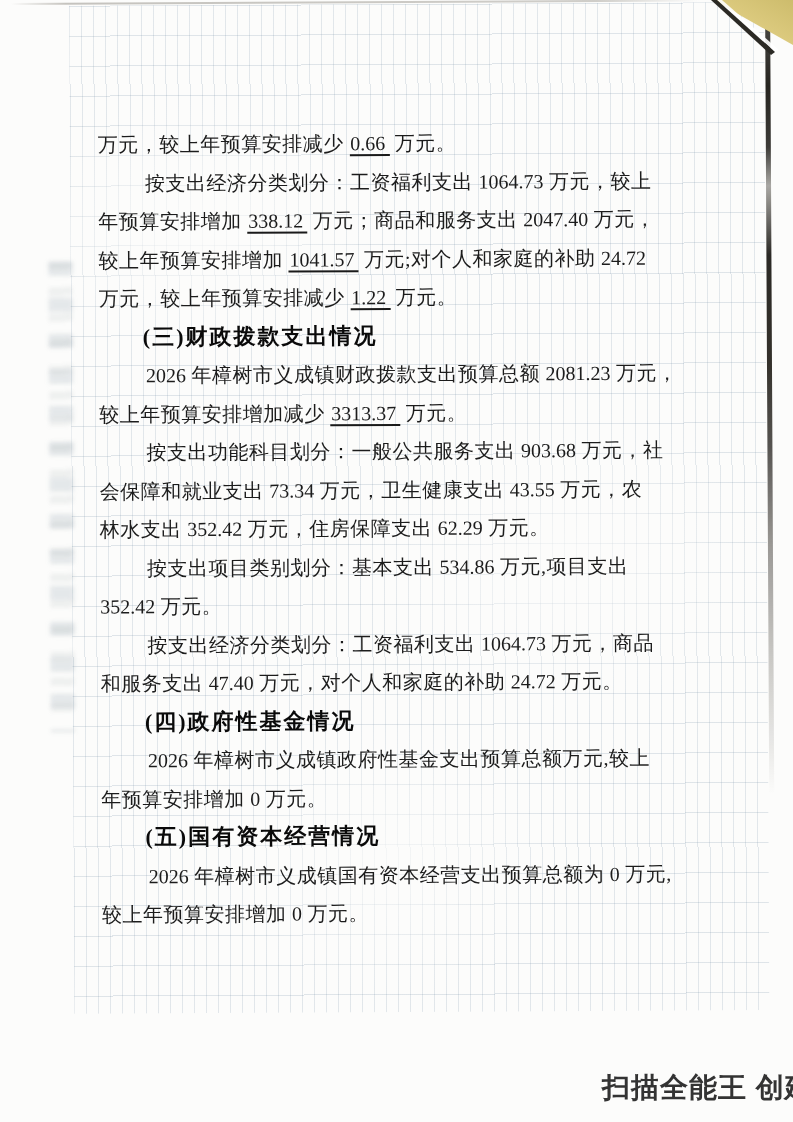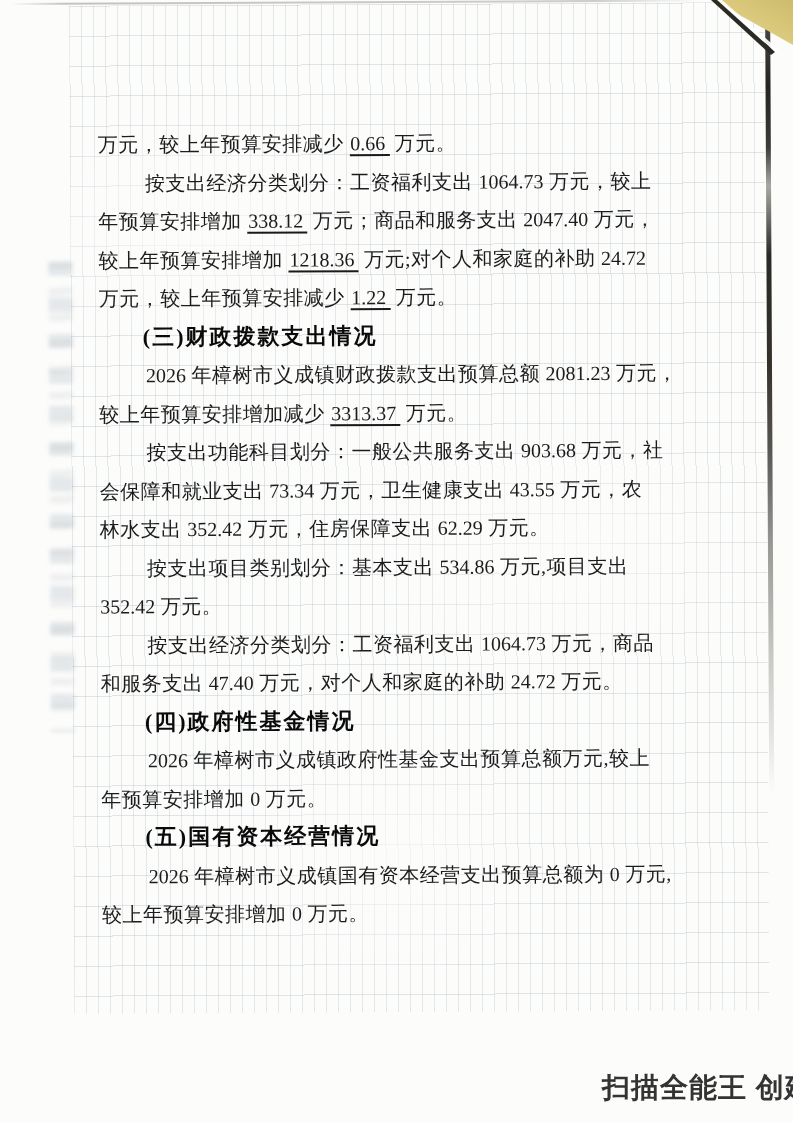--- a/index.html
+++ b/index.html
@@ -77,21 +77,21 @@
 
   <div id="paper">
     <div id="grid"></div>
     <div id="top-edge"></div>
     <div id="right-edge"></div>
     <div id="bleed"></div>
     <div id="doc">
         <div class="line"><span>万元，较上年预算安排减少 </span><span class="u"><span class="num">0.66</span></span><span> 万元。</span></div>
         <div class="line ind"><span>按支出经济分类划分：工资福利支出 <span class="num">1064.73</span> 万元，较上</span></div>
         <div class="line"><span>年预算安排增加 </span><span class="u"><span class="num">338.12</span></span><span> 万元；商品和服务支出 <span class="num">2047.40</span> 万元，</span></div>
-        <div class="line"><span>较上年预算安排增加 </span><span class="u"><span class="num">1218.36</span></span><span> 万元;对个人和家庭的补助 <span class="num">24.72</span></span></div>
+        <div class="line"><span>较上年预算安排增加 </span><span class="u"><span class="num">1041.57</span></span><span> 万元;对个人和家庭的补助 <span class="num">24.72</span></span></div>
         <div class="line"><span>万元，较上年预算安排减少 </span><span class="u"><span class="num">1.22</span></span><span> 万元。</span></div>
         <div class="line h"><span>(三)财政拨款支出情况</span></div>
         <div class="line ind"><span><span class="num">2026</span> 年樟树市义成镇财政拨款支出预算总额 <span class="num">2081.23</span> 万元，</span></div>
         <div class="line"><span>较上年预算安排增加减少 </span><span class="u"><span class="num">3313.37</span></span><span> 万元。</span></div>
         <div class="line ind"><span>按支出功能科目划分：一般公共服务支出 <span class="num">903.68</span> 万元，社</span></div>
         <div class="line"><span>会保障和就业支出 <span class="num">73.34</span> 万元，卫生健康支出 <span class="num">43.55</span> 万元，农</span></div>
         <div class="line"><span>林水支出 <span class="num">352.42</span> 万元，住房保障支出 <span class="num">62.29</span> 万元。</span></div>
         <div class="line ind"><span>按支出项目类别划分：基本支出 <span class="num">534.86</span> 万元,项目支出</span></div>
         <div class="line"><span><span class="num">352.42</span> 万元。</span></div>
         <div class="line ind"><span>按支出经济分类划分：工资福利支出 <span class="num">1064.73</span> 万元，商品</span></div>

